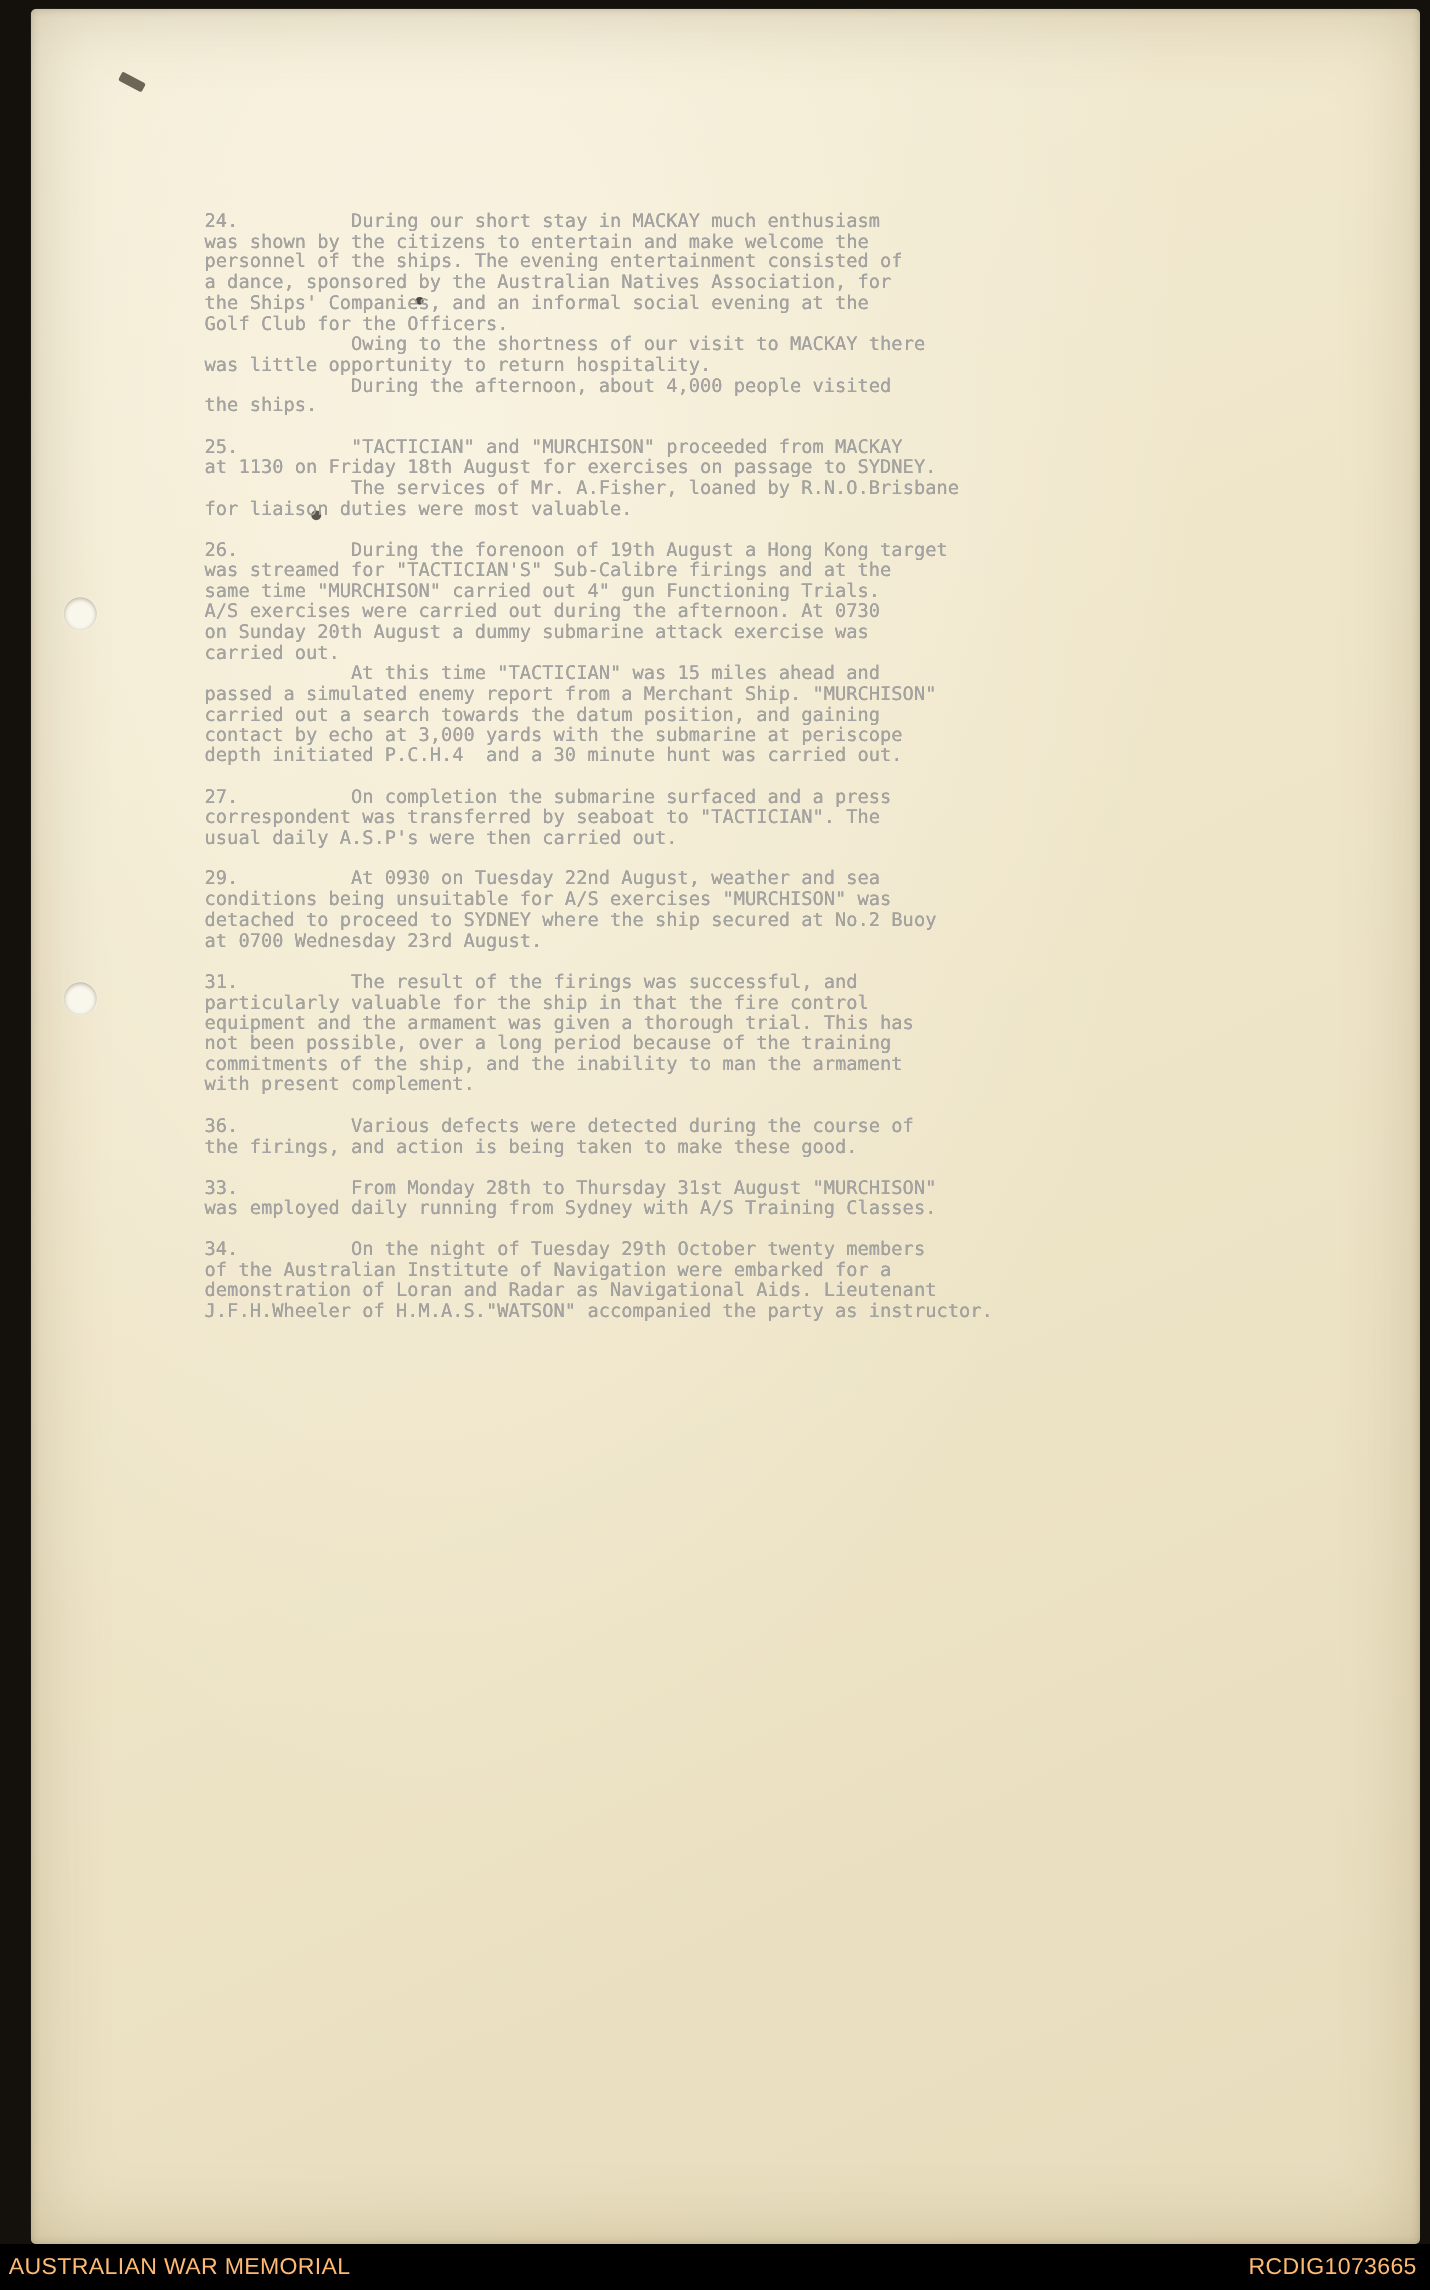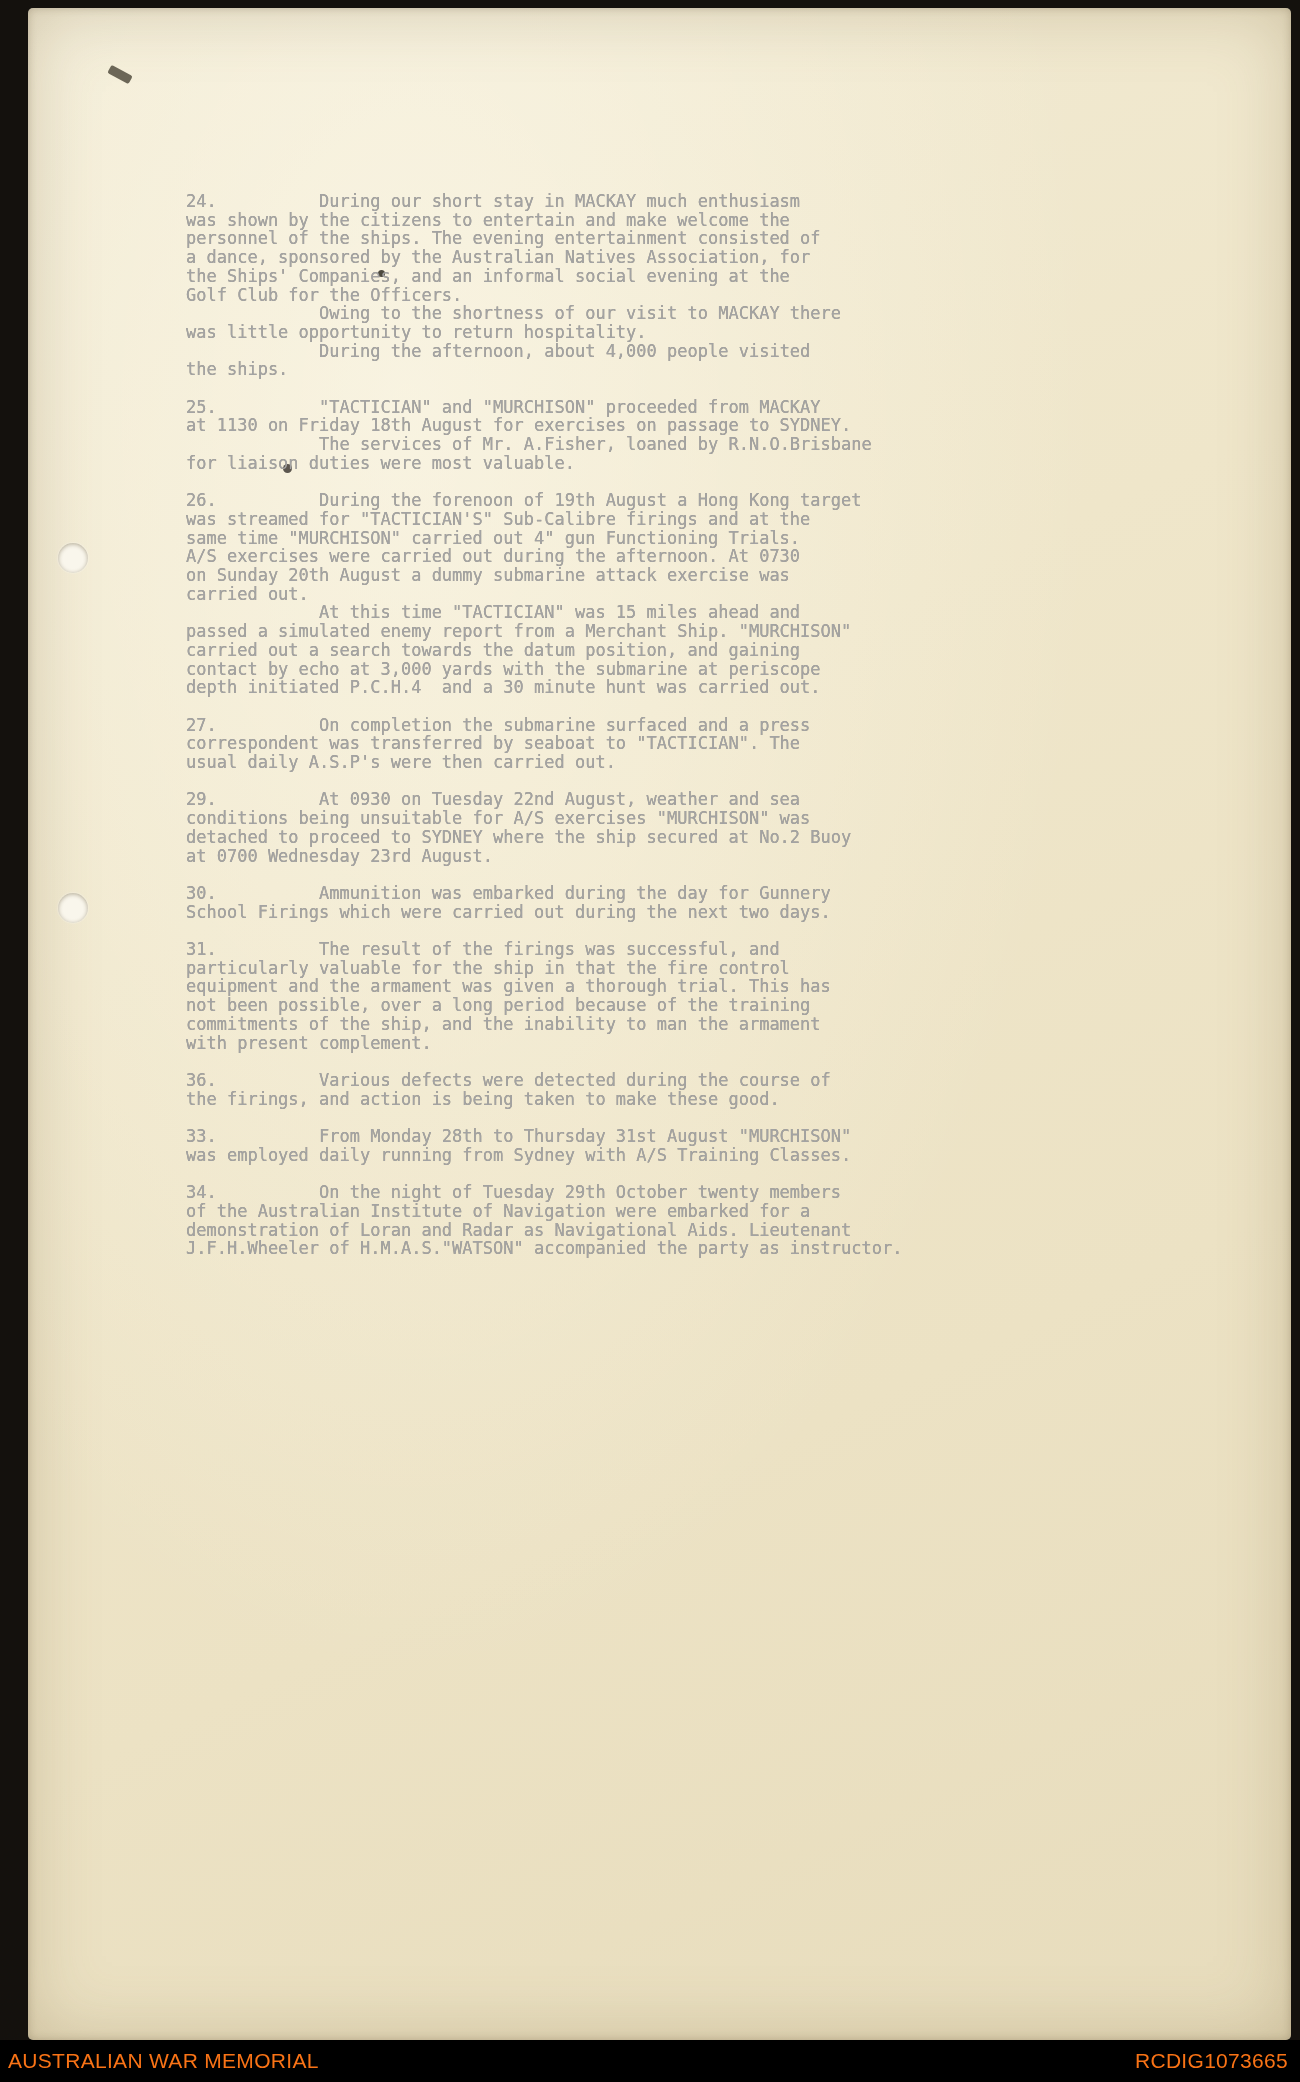--- a/index.html
+++ b/index.html
@@ -60,21 +60,21 @@
   }
   .para {
     white-space:pre-wrap;
     margin-bottom:18.7px;
   }
   .footer-bar {
     position:absolute;
     left:0; right:0; bottom:0;
     height:42px;
     background:#000000;
-    color:#f97316;
+    color:#fdba74;
     font-family:"Liberation Sans", sans-serif;
     font-size:21px;
     display:flex;
     align-items:center;
     justify-content:space-between;
     padding:0 12px 0 8px;
     letter-spacing:0.3px;
   }
 </style>
 </head>
@@ -117,22 +117,20 @@
 carried out a search towards the datum position, and gaining
 contact by echo at 3,000 yards with the submarine at periscope
 depth initiated P.C.H.4  and a 30 minute hunt was carried out.</div>
     <div class="para">27.          On completion the submarine surfaced and a press
 correspondent was transferred by seaboat to "TACTICIAN". The
 usual daily A.S.P's were then carried out.</div>
     <div class="para">29.          At 0930 on Tuesday 22nd August, weather and sea
 conditions being unsuitable for A/S exercises "MURCHISON" was
 detached to proceed to SYDNEY where the ship secured at No.2 Buoy
 at 0700 Wednesday 23rd August.</div>
-    <div class="para">30.          Ammunition was embarked during the day for Gunnery
-School Firings which were carried out during the next two days.</div>
     <div class="para">31.          The result of the firings was successful, and
 particularly valuable for the ship in that the fire control
 equipment and the armament was given a thorough trial. This has
 not been possible, over a long period because of the training
 commitments of the ship, and the inability to man the armament
 with present complement.</div>
     <div class="para">36.          Various defects were detected during the course of
 the firings, and action is being taken to make these good.</div>
     <div class="para">33.          From Monday 28th to Thursday 31st August "MURCHISON"
 was employed daily running from Sydney with A/S Training Classes.</div>

